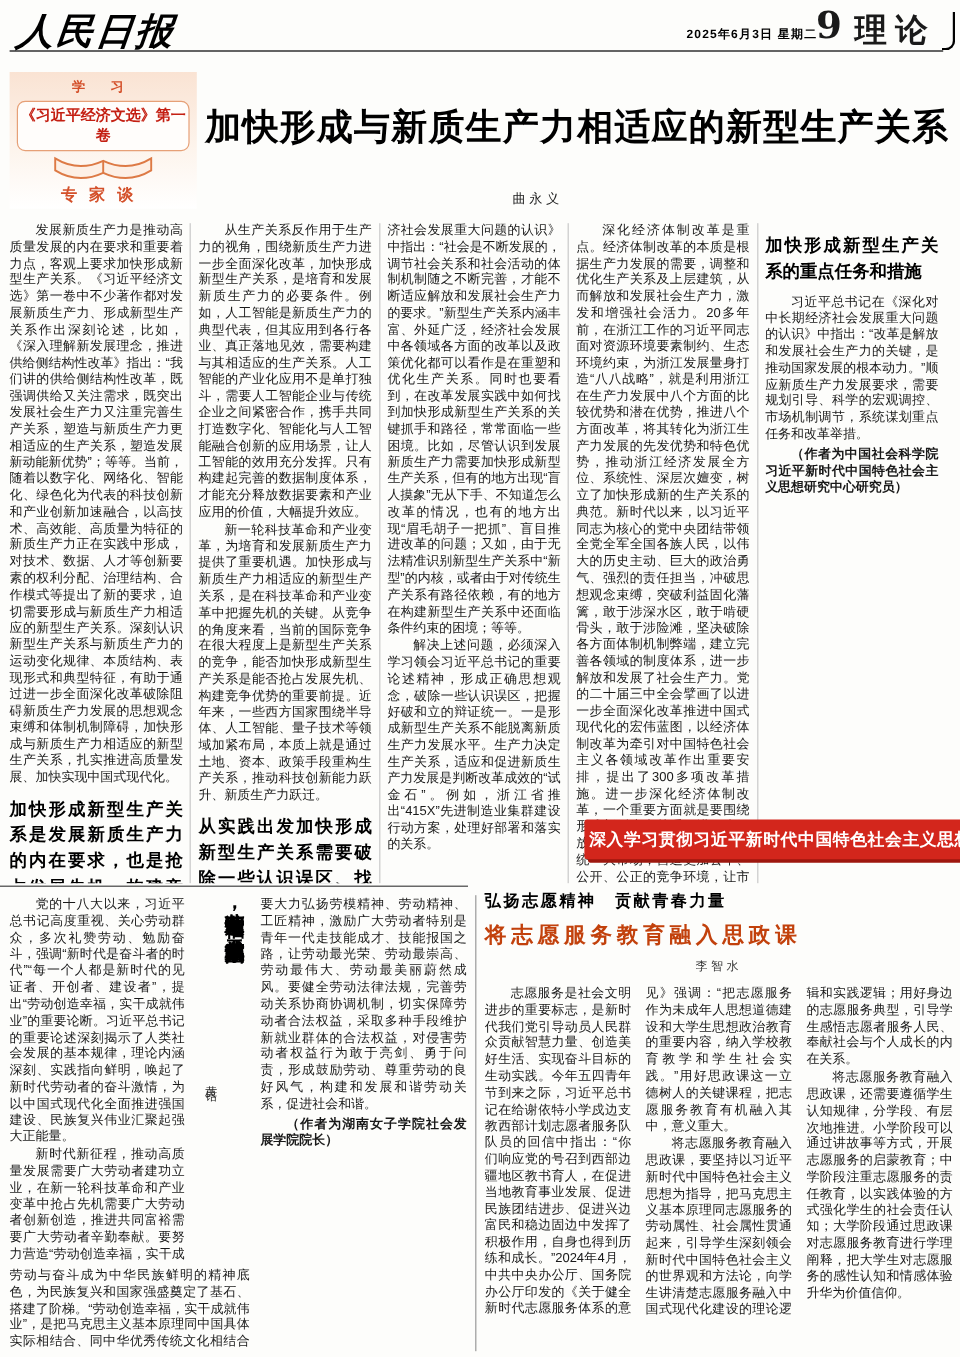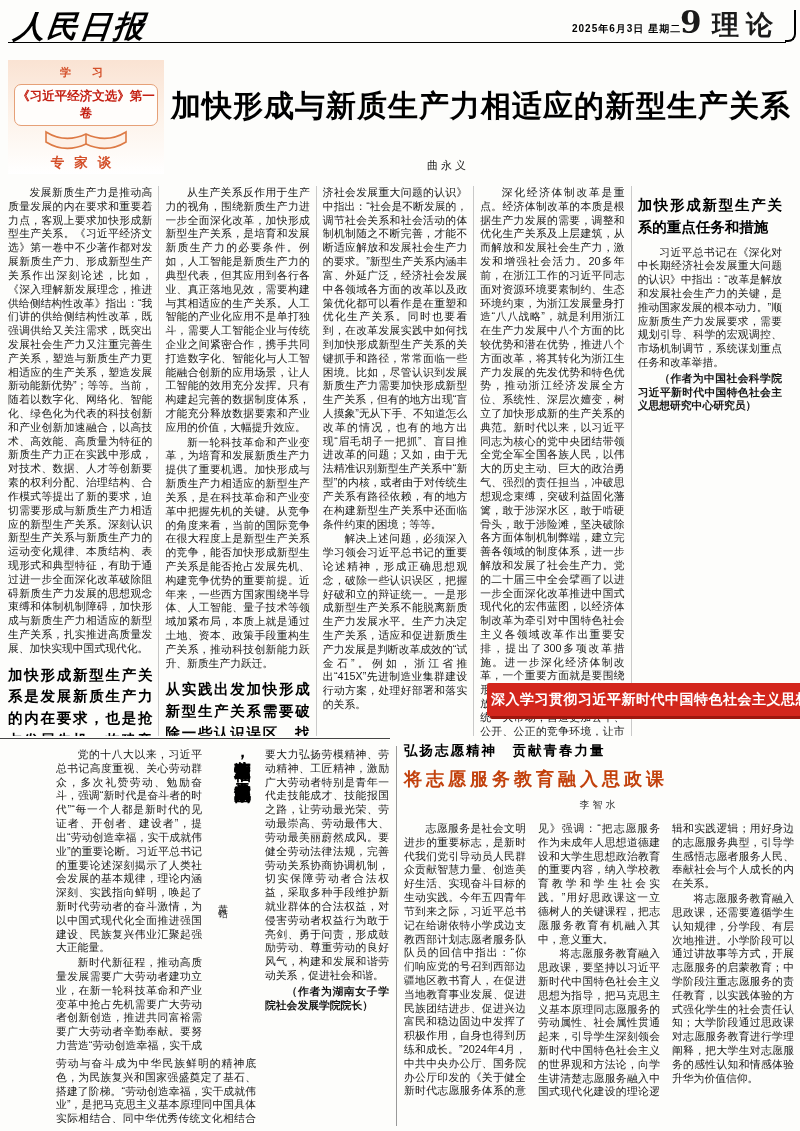--- a/index.html
+++ b/index.html
@@ -58,21 +58,21 @@
     background:#d3261c;color:#fff;display:flex;align-items:center;justify-content:center;
     font-size:14px;font-weight:900;letter-spacing:0.5px;white-space:nowrap;
     box-shadow:3px 3px 0 #9e170e;border-radius:2px;padding-left:22px;
   }
   .banner svg{margin-left:5px;flex:0 0 auto;}
   
   .rule-bl{position:absolute;left:0px;top:738px;width:390px;border-top:1.4px solid #444;}
   .vrule{position:absolute;left:396px;top:746px;height:380px;border-left:1px solid #999;}
   
   .bl-art{position:absolute;left:8px;top:748px;width:381px;height:377px;display:flex;gap:9px;}
-  .bl-left{width:200px;display:flex;flex-direction:column;margin-left:48px;}
+  .bl-left{width:200px;display:flex;flex-direction:column;}
   .bl-row{display:flex;height:305px;gap:4px;}
   .bl-colA{width:146px;overflow:hidden;}
   .bl-strip{width:50px;display:flex;flex-direction:row;justify-content:flex-end;}
   .bl-author{
     writing-mode:vertical-rl;text-orientation:upright;font-size:10px;letter-spacing:4px;
     color:#222;margin-top:148px;height:60px;font-family:"DejaVu Serif",serif;
   }
   .bl-title{
     writing-mode:vertical-rl;text-orientation:upright;
     font-size:16.5px;font-weight:900;letter-spacing:0.5px;line-height:1.6;color:#000;height:100%;

